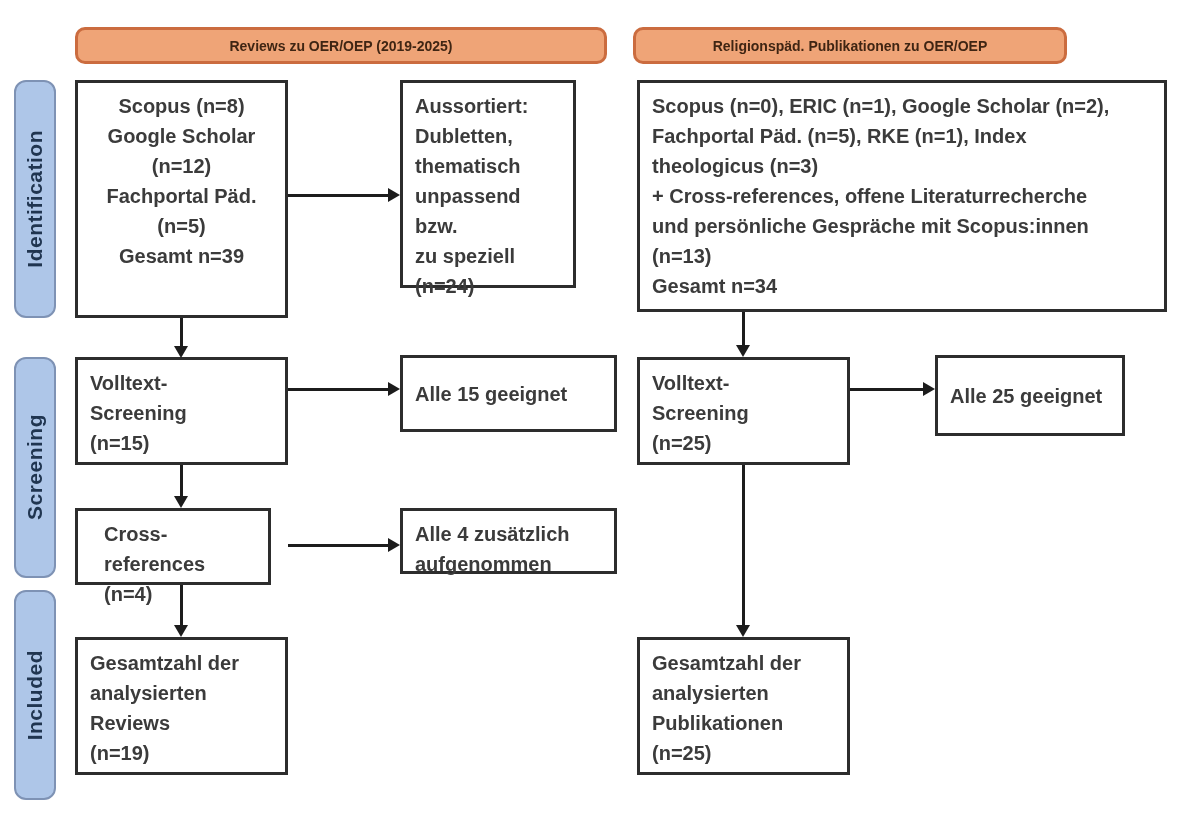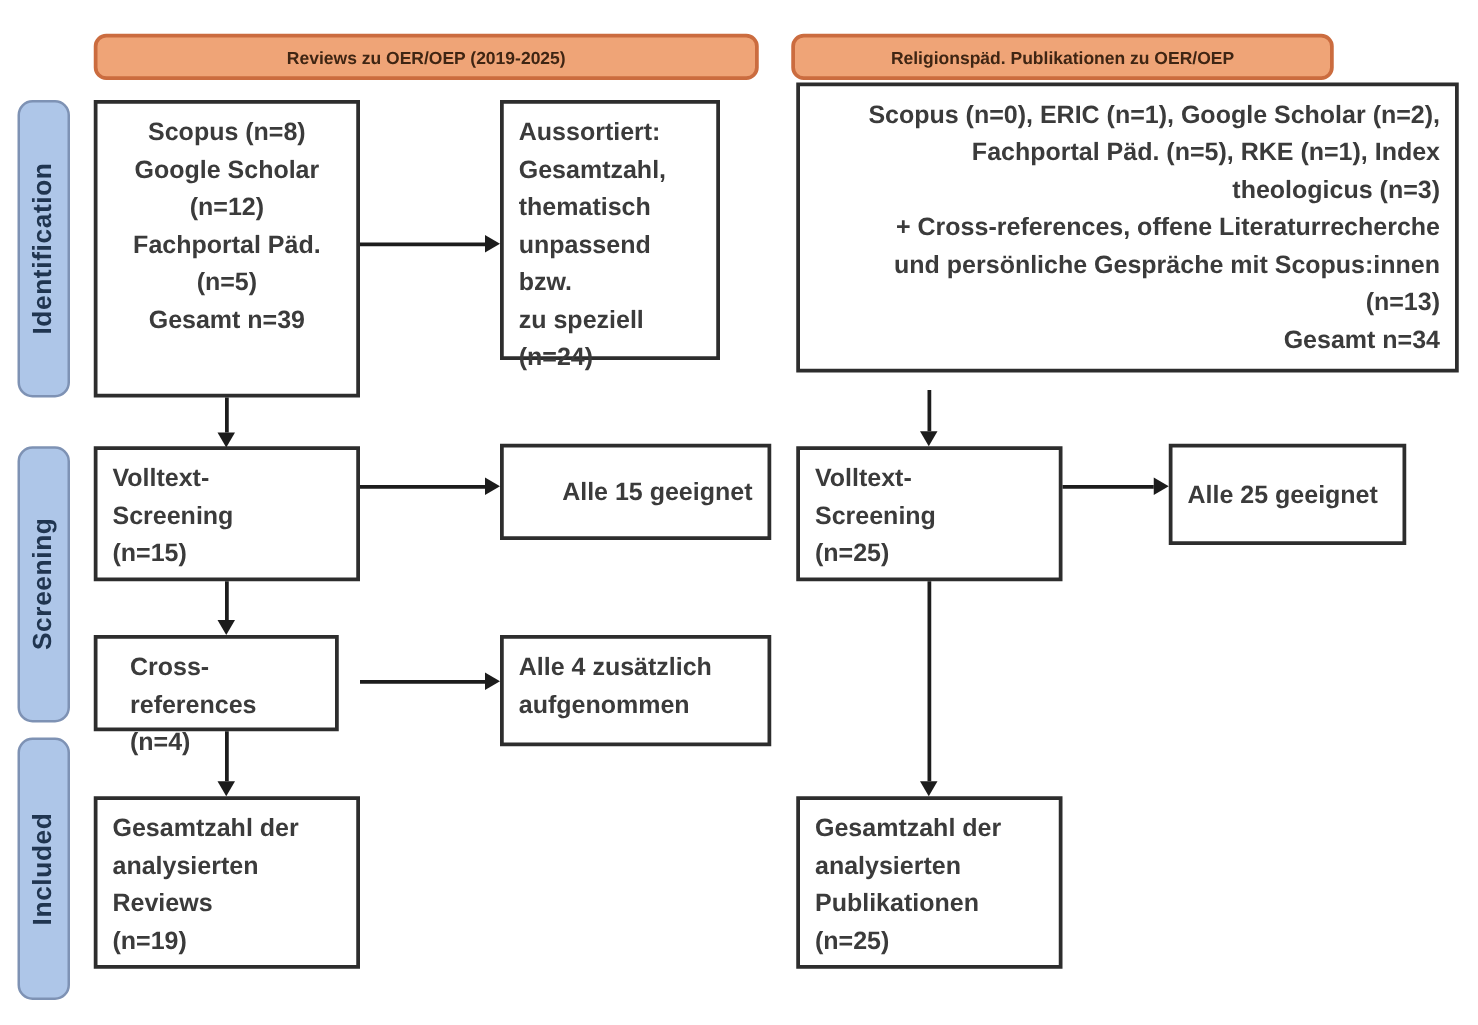--- a/index.html
+++ b/index.html
@@ -100,55 +100,55 @@
       <div class="line">Scopus (n=8)</div>
       <div class="line">Google Scholar</div>
       <div class="line">(n=12)</div>
       <div class="line">Fachportal Päd.</div>
       <div class="line">(n=5)</div>
       <div class="line">Gesamt n=39</div>
     </div>
 
   <div class="box" style="left:400px; top:80px; width:176px; height:208px;">
       <div class="line">Aussortiert:</div>
-      <div class="line">Gesamtzahl,</div>
+      <div class="line">Dubletten,</div>
       <div class="line">thematisch</div>
       <div class="line">unpassend bzw.</div>
       <div class="line">zu speziell</div>
       <div class="line">(n=24)</div>
     </div>
 
   <div class="box" style="left:75px; top:357px; width:213px; height:108px;">
       <div class="line">Volltext-</div>
       <div class="line">Screening</div>
       <div class="line">(n=15)</div>
     </div>
 
-  <div class="box center-v" style="left:400px; top:355px; width:217px; height:77px;align-items:flex-end;">
+  <div class="box center-v" style="left:400px; top:355px; width:217px; height:77px;">
       <div class="line">Alle 15 geeignet</div>
     </div>
 
   <div class="box" style="left:75px; top:508px; width:196px; height:77px;padding-left:26px;">
       <div class="line">Cross-references</div>
       <div class="line">(n=4)</div>
     </div>
 
-  <div class="box" style="left:400px; top:508px; width:217px; height:89px;">
+  <div class="box" style="left:400px; top:508px; width:217px; height:66px;">
       <div class="line">Alle 4 zusätzlich</div>
       <div class="line">aufgenommen</div>
     </div>
 
   <div class="box" style="left:75px; top:637px; width:213px; height:138px;">
       <div class="line">Gesamtzahl der</div>
       <div class="line">analysierten</div>
       <div class="line">Reviews</div>
       <div class="line">(n=19)</div>
     </div>
 
-  <div class="box" style="left:637px; top:66px; width:530px; height:232px;text-align:right;">
+  <div class="box" style="left:637px; top:80px; width:530px; height:232px;">
       <div class="line">Scopus (n=0), ERIC (n=1), Google Scholar (n=2),</div>
       <div class="line">Fachportal Päd. (n=5), RKE (n=1), Index</div>
       <div class="line">theologicus (n=3)</div>
       <div class="line">+ Cross-references, offene Literaturrecherche</div>
       <div class="line">und persönliche Gespräche mit Scopus:innen</div>
       <div class="line">(n=13)</div>
       <div class="line">Gesamt n=34</div>
     </div>
 
   <div class="box" style="left:637px; top:357px; width:213px; height:108px;">

